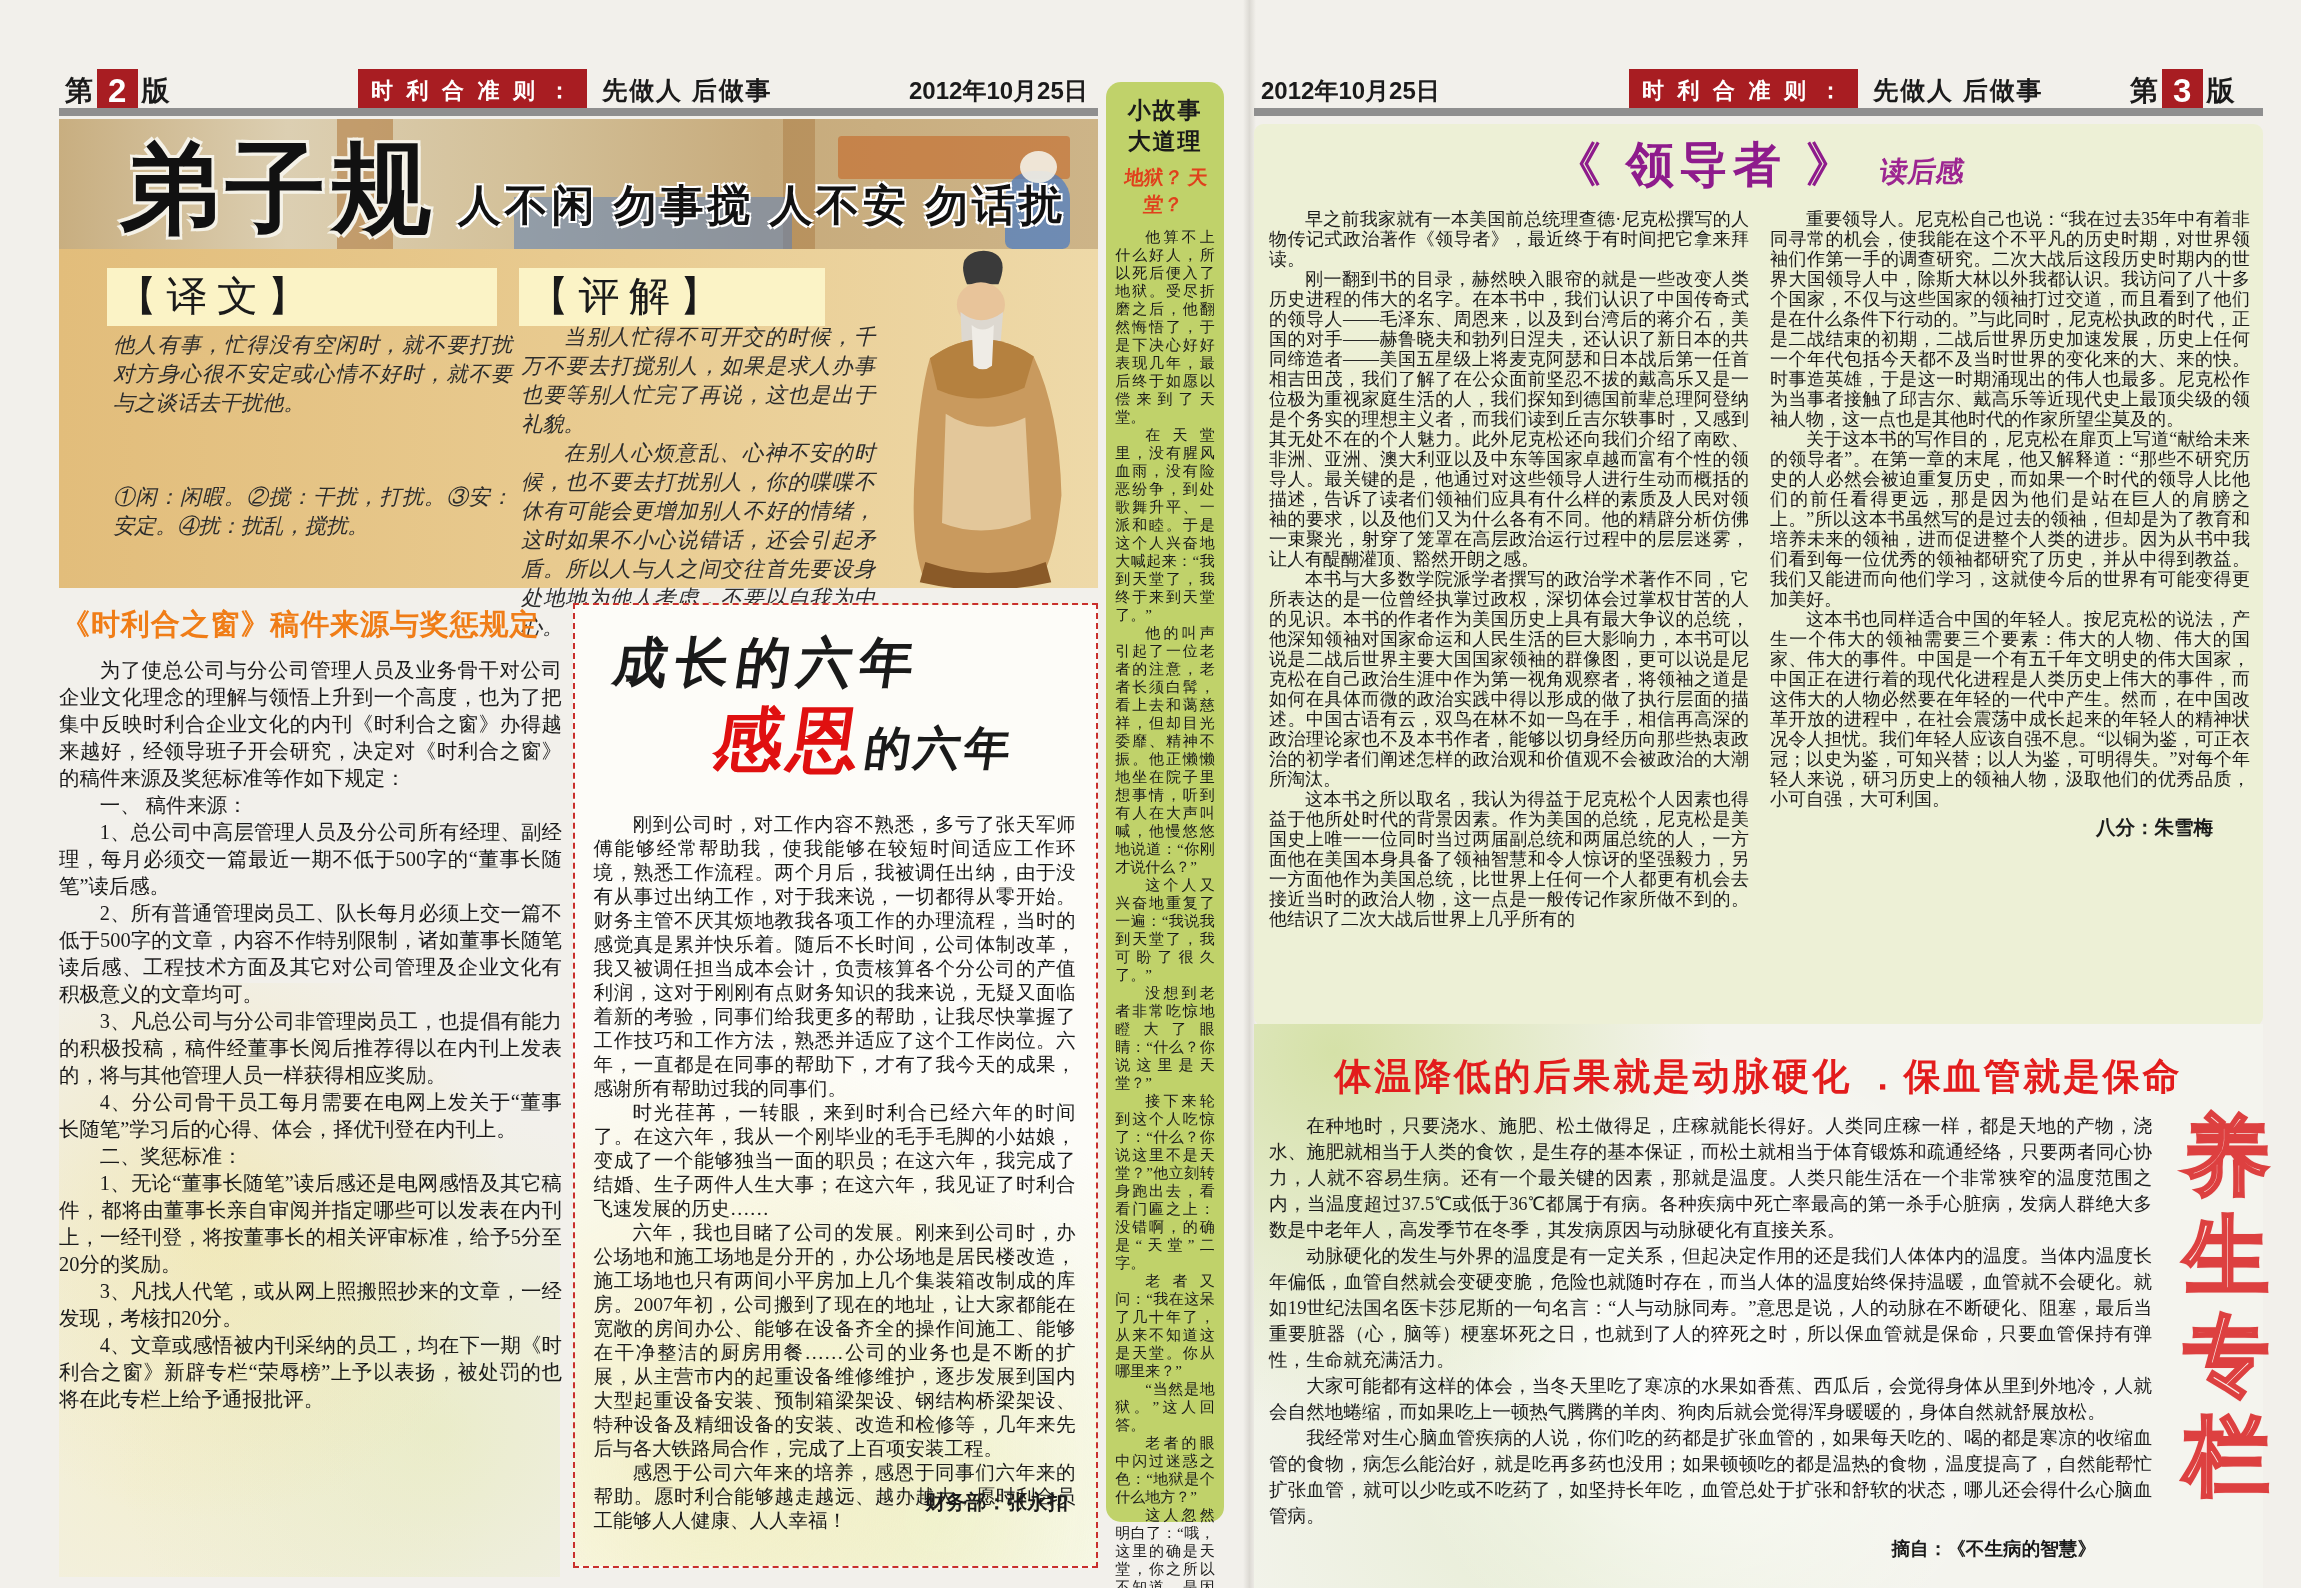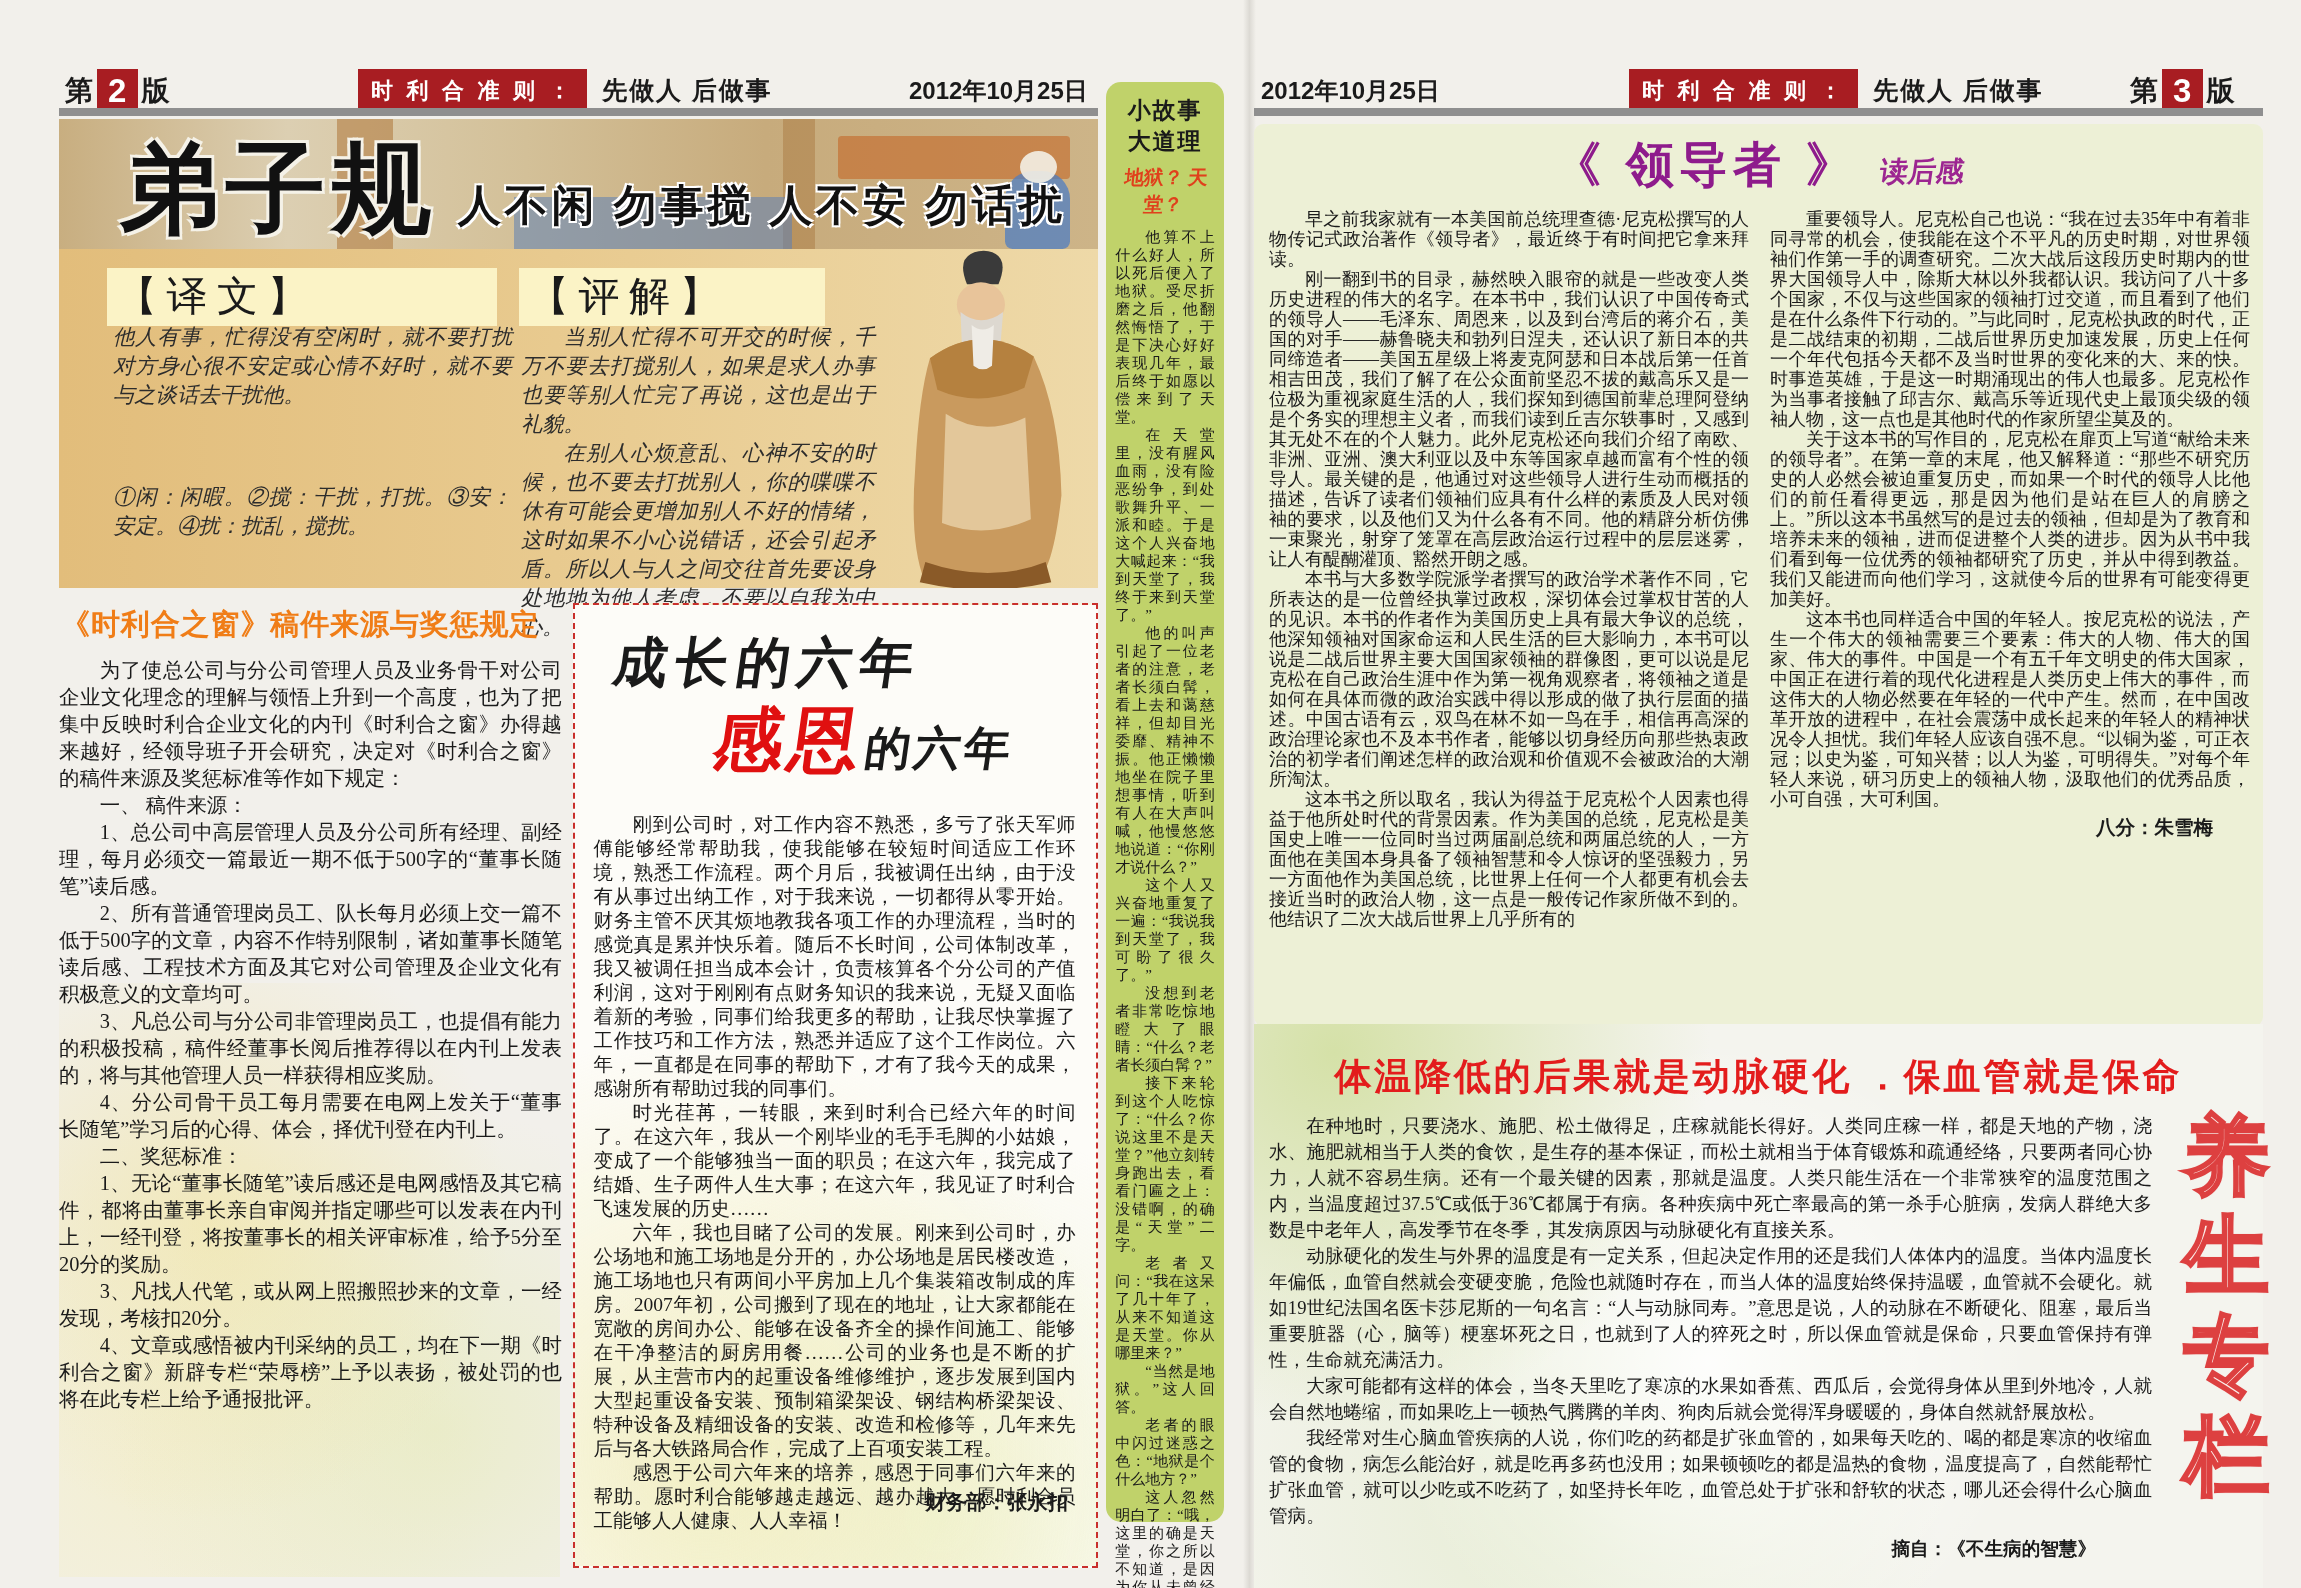--- a/index.html
+++ b/index.html
@@ -139,21 +139,21 @@
     <div class="shelf"></div>
     <div class="bluepanel"></div>
     <div class="figure"></div>
     <div class="figurehead"></div>
     <div class="bantitle">弟子规</div>
     <div class="bansub">人不闲 勿事搅 人不安 勿话扰</div>
   </div>
 
   <div class="tanbox">
     <div class="sechead" style="left:48px;top:18.6px;width:390px;">【译文】</div>
-    <div class="hand" style="left:54px;top:74px;width:399px;">他人有事，忙得没有空闲时，就不要打扰对方身心很不安定或心情不好时，就不要与之谈话去干扰他。</div>
+    <div class="hand" style="left:54px;top:82px;width:399px;">他人有事，忙得没有空闲时，就不要打扰对方身心很不安定或心情不好时，就不要与之谈话去干扰他。</div>
     <div class="sechead" style="left:460px;top:18.6px;width:306px;">【评解】</div>
     <div class="hand" style="left:462px;top:74px;width:354px;">
       <p style="text-indent:2em;">当别人忙得不可开交的时候，千万不要去打搅别人，如果是求人办事也要等别人忙完了再说，这也是出于礼貌。</p>
       <p style="text-indent:2em;">在别人心烦意乱、心神不安的时候，也不要去打扰别人，你的喋喋不休有可能会更增加别人不好的情绪，这时如果不小心说错话，还会引起矛盾。所以人与人之间交往首先要设身处地地为他人考虑，不要以自我为中心。</p>
     </div>
     <div class="hand" style="left:54px;top:234px;width:399px;">①闲：闲暇。②搅：干扰，打扰。③安：安定。④扰：扰乱，搅扰。</div>
 
     <svg class="abs" style="right:5.6px;top:-1.9px;" width="250" height="341" viewBox="0 0 270 368">
       <path d="M135 40 q-14 -34 18 -36 q30 2 16 36 z" fill="#3a3a3a"></path>
       <ellipse cx="150" cy="62" rx="26" ry="24" fill="#e8c49a"></ellipse>
@@ -196,21 +196,21 @@
   </div>
 
   <div class="midcol">
     <div class="midtitle">小故事大道理</div>
     <div class="midsub">地狱？ 天堂？</div>
     <div class="midstory">
       <p>他算不上什么好人，所以死后便入了地狱。受尽折磨之后，他翻然悔悟了，于是下决心好好表现几年，最后终于如愿以偿来到了天堂。</p>
       <p>在天堂里，没有腥风血雨，没有险恶纷争，到处歌舞升平、一派和睦。于是这个人兴奋地大喊起来：“我到天堂了，我终于来到天堂了。”</p>
       <p>他的叫声引起了一位老者的注意，老者长须白髯，看上去和蔼慈祥，但却目光委靡、精神不振。他正懒懒地坐在院子里想事情，听到有人在大声叫喊，他慢悠悠地说道：“你刚才说什么？”</p>
       <p>这个人又兴奋地重复了一遍：“我说我到天堂了，我可盼了很久了。”</p>
-      <p>没想到老者非常吃惊地瞪大了眼睛：“什么？老者长须白髯？”</p>
+      <p>没想到老者非常吃惊地瞪大了眼睛：“什么？你说这里是天堂？”</p>
       <p>接下来轮到这个人吃惊了：“什么？你说这里不是天堂？”他立刻转身跑出去，看看门匾之上：没错啊，的确是“天堂”二字。</p>
       <p>老者又问：“我在这呆了几十年了，从来不知道这是天堂。你从哪里来？”</p>
       <p>“当然是地狱。”这人回答。</p>
       <p>老者的眼中闪过迷惑之色：“地狱是个什么地方？”</p>
       <p>这人忽然明白了：“哦，这里的确是天堂，你之所以不知道，是因为你从未曾经历过地狱。”</p>
       <p>曾经黑暗，才能真正明白光明的宝贵；曾经痛苦，才能深刻体会幸福的滋味。生命在让你尝遍挫败或伤痛的同时，也会给你开启幸福之门的钥匙。</p>
     </div>
   </div>
 
   <div class="crease"></div>

